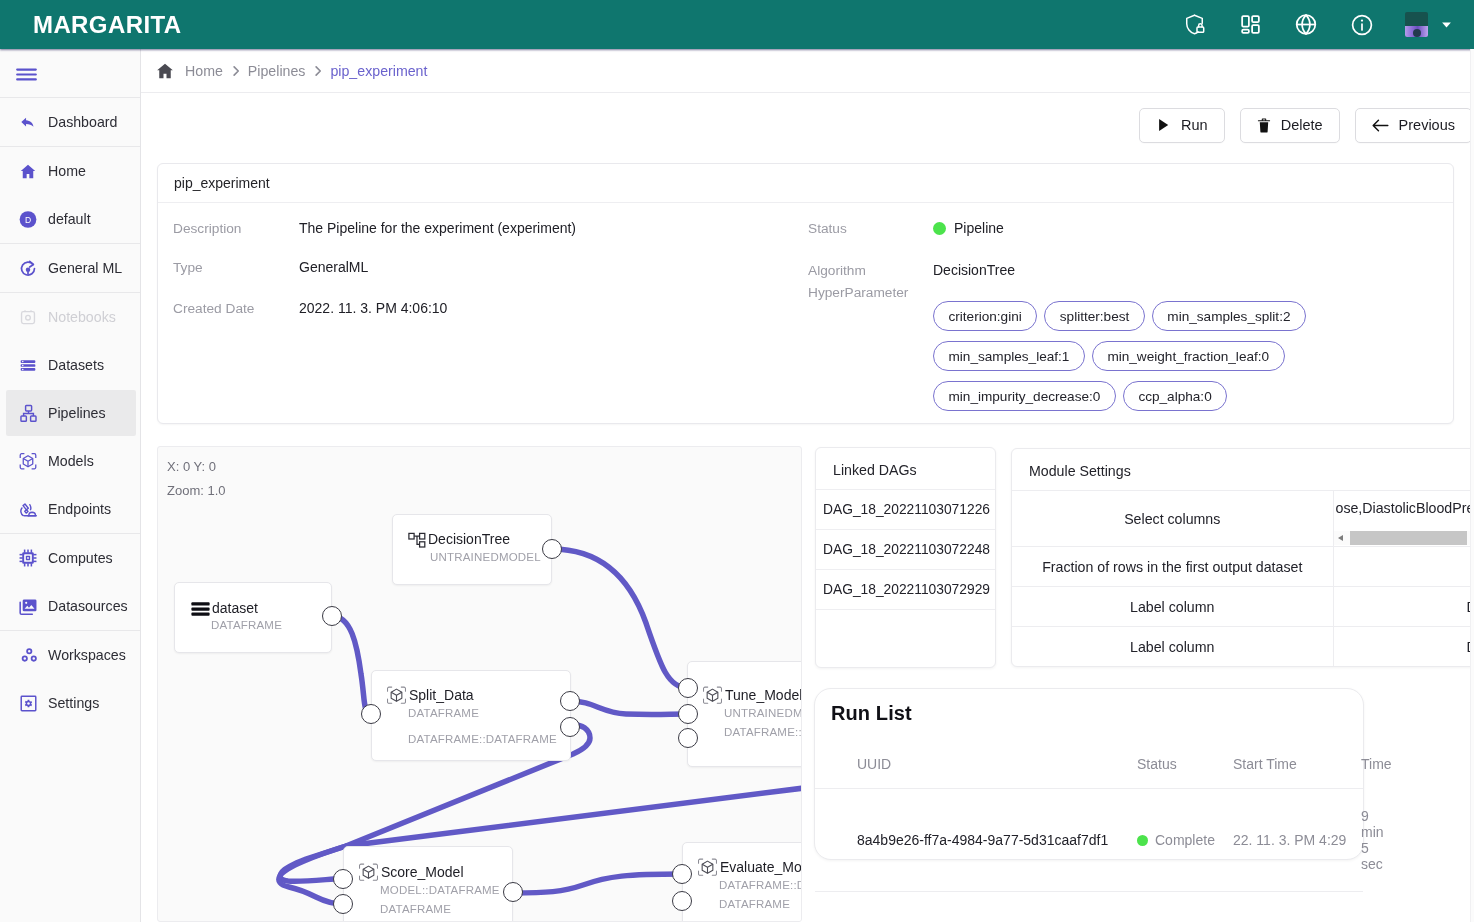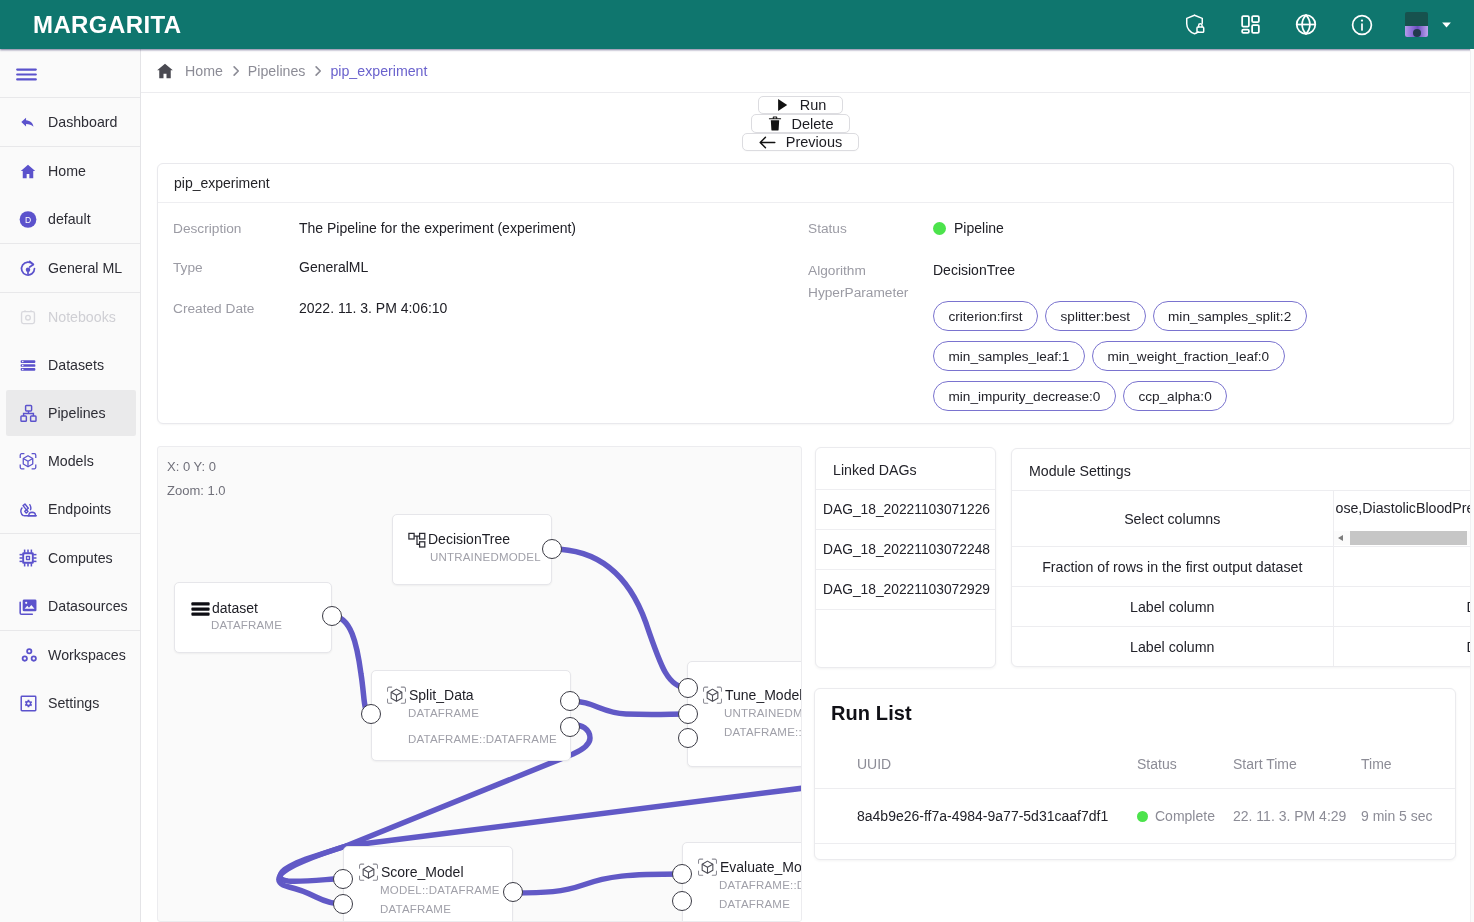--- a/index.html
+++ b/index.html
@@ -61,21 +61,21 @@
   #page-scroll-track { position: absolute; left: 1470px; top: 49px; width: 4px; height: 873px; background: #fbfbfb; border-left: 1px solid #f0f0f2; z-index: 30; }
   #breadcrumb {
     height: 44px; display: flex; align-items: center; padding-left: 14px;
     border-bottom: 1px solid #ececef; font-size: 14.2px;
   }
   #breadcrumb .home-ic { color: #4a4a52; margin-right: 10px; display: flex; }
   .crumb { color: #8c8c96; }
   .crumb.last { color: #6a62cd; }
   .crumb-sep { color: #8c8c96; margin: 0 6px 0 7px; font-size: 13px; display:flex; align-items:center; }
 
-  #toolbar { height: 58px; display: flex; align-items: center; justify-content: flex-end; padding-right: 29px; padding-top: 6px; flex-direction: column; }
+  #toolbar { height: 58px; display: flex; align-items: center; justify-content: flex-end; padding-right: 2px; padding-top: 6px; }
   .tbtn {
     height: 35px; border: 1px solid #dcdce0; border-radius: 5px; background: #fff;
     display: flex; align-items: center; padding: 0 16px; margin-left: 15px;
     font-size: 14.5px; color: #1c1c22; cursor: pointer;
     box-shadow: 0 1px 1px rgba(0,0,0,0.02);
   }
   .tbtn .ic { margin-right: 10px; display: flex; align-items: center; }
 
   
   #infocard {
@@ -126,21 +126,21 @@
   .mstable td { border-top: 1px solid #ededf0; font-size: 14.2px; color: #22222a; text-align: center; height: 40px; }
   .mstable tr:first-child td { height: 56px; vertical-align: middle; }
   .mstable td.ms-name { width: 321px; border-right: 1px solid #ededf0; }
   .mstable td.ms-val { padding: 0 0 0 2px; text-align: left; position: relative; white-space: nowrap; overflow: hidden; }
   .mstable tr:first-child td.ms-val { vertical-align: top; padding-top: 9px; }
   .mstable td.ms-val-right { text-align: left; padding-left: 133px; }
   #hscroll { position:absolute; left:1334px; top:531px; width:140px; height:14px; background:#fbfbfb; }
   #hscroll .thumb { position:absolute; left:16px; top:0px; width:117px; height:14px; background:#c6c6c6; }
   #hscroll .arr { position:absolute; left:4px; top:3.5px; width:0;height:0;border-top:3.5px solid transparent;border-bottom:3.5px solid transparent;border-right:5px solid #7d7d7d; }
 
-  #runlist { left: 814px; top: 688px; width: 642px; height: 172px; }
+  #runlist { left: 814px; top: 688px; width: 550px; height: 172px; border-radius: 17px; }
   #runlist-title { font-size: 20px; font-weight: 700; color: #101016; padding: 13px 0 0 16px; letter-spacing: 0.1px; }
   .rl-table { width: 100%; border-collapse: collapse; margin-top: 31px; table-layout: fixed; }
   .rl-table th { font-size: 14px; color: #8c8c96; font-weight: 400; text-align: left; padding: 0 0 16px 0; border-bottom: 1px solid #ededf0; }
   .rl-table th:nth-child(1), .rl-table td:nth-child(1) { padding-left: 42px; width: 322px; }
   .rl-table th:nth-child(2), .rl-table td:nth-child(2) { width: 96px; }
   .rl-table th:nth-child(3), .rl-table td:nth-child(3) { width: 128px; margin-left: 10px; }
   .rl-table td { font-size: 14px; color: #8c8c96; padding: 19px 0 19px 0; border-bottom: 1px solid #ededf0; }
   .rl-table td:nth-child(1) { color: #22222a; }
   .greendot { width: 11px; height: 11px; border-radius: 50%; background: #4ce34c; display: inline-block; vertical-align: -1px; margin-right: 7px; }
 </style>
@@ -426,21 +426,21 @@
       <div class="ilabel" style="left:15px;top:64px">Type</div>
       <div class="ival" style="left:141px;top:64px">GeneralML</div>
       <div class="ilabel" style="left:15px;top:105px">Created Date</div>
       <div class="ival" style="left:141px;top:105px">2022. 11. 3. PM 4:06:10</div>
 
       <div class="ilabel" style="left:650px;top:25px">Status</div>
       <div class="ival" style="left:775px;top:25px"><span class="statusdot"></span><span>Pipeline</span></div>
       <div class="ilabel" style="left:650px;top:67px">Algorithm</div>
       <div class="ival" style="left:775px;top:67px">DecisionTree</div>
       <div class="ilabel" style="left:650px;top:89px">HyperParameter</div>
-      <div id="chipwrap"><span class="chip">criterion:first</span><span class="chip">splitter:best</span><span class="chip">min_samples_split:2</span><span class="chip">min_samples_leaf:1</span><span class="chip">min_weight_fraction_leaf:0</span><span class="chip">min_impurity_decrease:0</span><span class="chip">ccp_alpha:0</span></div>
+      <div id="chipwrap"><span class="chip">criterion:gini</span><span class="chip">splitter:best</span><span class="chip">min_samples_split:2</span><span class="chip">min_samples_leaf:1</span><span class="chip">min_weight_fraction_leaf:0</span><span class="chip">min_impurity_decrease:0</span><span class="chip">ccp_alpha:0</span></div>
     </div>
   </div>
 </div>
 
 <div id="graphpanel">
   <div class="gcoord" style="left:9px;top:12px">X: 0 Y: 0</div>
   <div class="gcoord" style="left:9px;top:36px">Zoom: 1.0</div>
   <svg id="edges" width="645" height="476" style="position:absolute;left:0;top:0">
       <path d="M394,102 C432,102 468,120 488,176 C503,220 510,241 530,241" fill="none" stroke="#6159c6" stroke-width="5.5" stroke-linecap="round"></path>
       <path d="M174,169 C193,169 199,197 203,227 C207,252 205,267 213,267" fill="none" stroke="#6159c6" stroke-width="5.5" stroke-linecap="round"></path>

